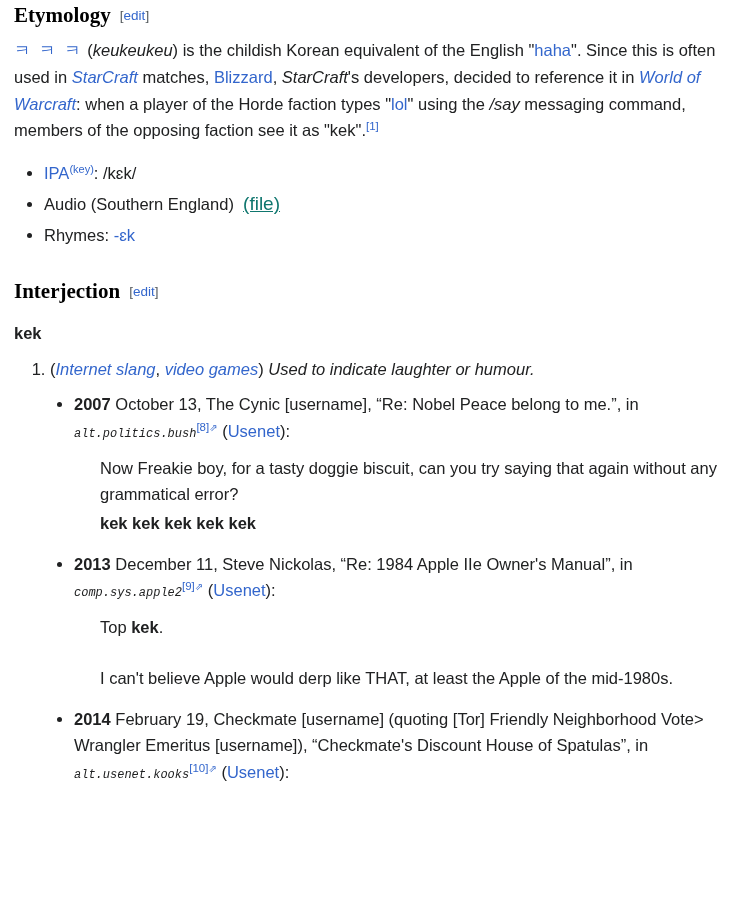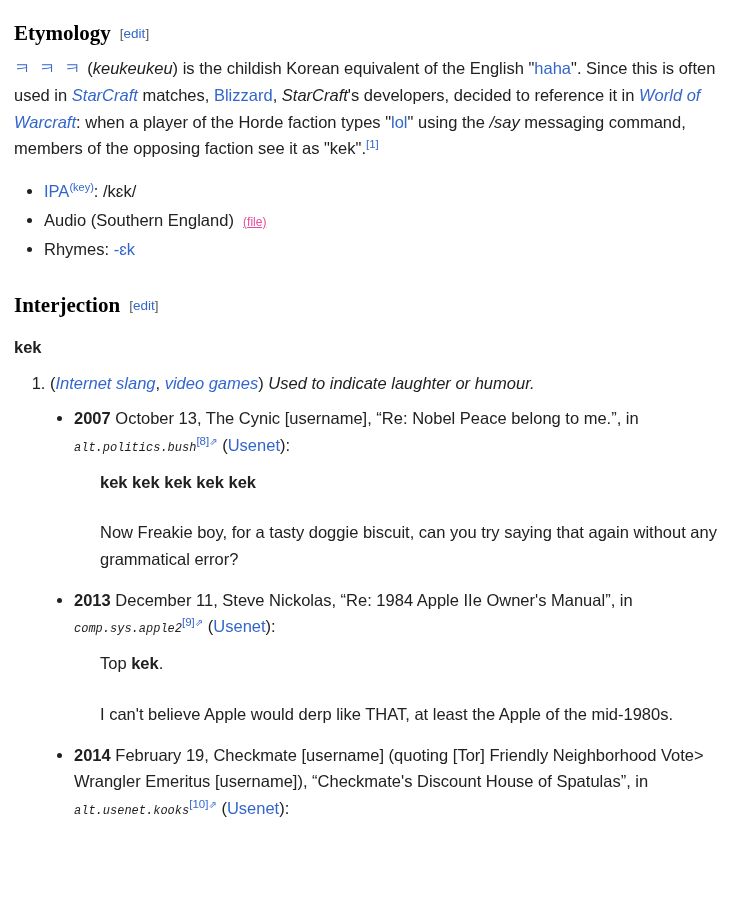--- a/index.html
+++ b/index.html
@@ -10,21 +10,21 @@
   body {
     width: 744px;
     height: 916px;
     font-family: "Liberation Sans", sans-serif;
     font-size: 16.5px;
     line-height: 1.62;
     color: #202122;
     overflow: hidden;
   }
   .page {
-    padding: 20px 14px 0 14px;
+    padding: 2px 14px 0 14px;
     box-sizing: border-box;
     width: 744px;
   }
   h2.section {
     font-family: "Liberation Serif", serif;
     font-size: 21px;
     font-weight: bold;
     margin: 0 0 2px 0;
     padding: 0;
     line-height: 1.3;
@@ -56,21 +56,21 @@
     font-size: 11px;
     vertical-align: super;
     line-height: 0;
   }
   ul.bullets {
     margin: 9px 0 0 0;
     padding-left: 30px;
     list-style: disc;
   }
   ul.bullets > li { margin: 2px 0; }
-  .file-link { color: #ec4899; font-size: 12px; text-decoration: underline; }
+  .file-link { color: #0f766e; font-size: 19px; text-decoration: underline; }
   .headword {
     font-weight: bold;
     font-size: 16.5px;
     margin: 14px 0 0 0;
   }
   ol.defs {
     margin: 10px 0 0 0;
     padding-left: 36px;
   }
   ol.defs > li { margin: 0; }
@@ -124,22 +124,22 @@
 
   <ol class="defs">
     <li>
       <span class="paren">(</span><a href="#"><i>Internet slang</i></a><span class="paren">, </span><a href="#"><i>video games</i></a><span class="paren">) </span><span class="def-text">Used to indicate laughter or humour.</span>
 
       <ul class="quotes">
 
         <li>
           <span class="qyear">2007</span><span> October 13, The Cynic [username], “Re: Nobel Peace belong to me.”, in </span><span class="mono">alt.politics.bush</span><a href="#" class="sup-ref">[8]</a><span class="arrow-ext">⇗</span><span> (</span><a href="#">Usenet</a><span>):</span>
           <div class="quote-body">
+            <p>Now Freakie boy, for a tasty doggie biscuit, can you try saying that again without any grammatical error?</p>
             <p style="margin-top:2px"><b>kek kek kek kek kek</b></p>
-            <p>Now Freakie boy, for a tasty doggie biscuit, can you try saying that again without any grammatical error?</p>
           </div>
         </li>
 
         <li>
           <span class="qyear">2013</span><span> December 11, Steve Nickolas, “Re: 1984 Apple IIe Owner's Manual”, in </span><span class="mono">comp.sys.apple2</span><a href="#" class="sup-ref">[9]</a><span class="arrow-ext">⇗</span><span> (</span><a href="#">Usenet</a><span>):</span>
           <div class="quote-body">
             <p><span>Top </span><b>kek</b><span>.</span></p>
             <p>I can't believe Apple would derp like THAT, at least the Apple of the mid-1980s.</p>
           </div>
         </li>

